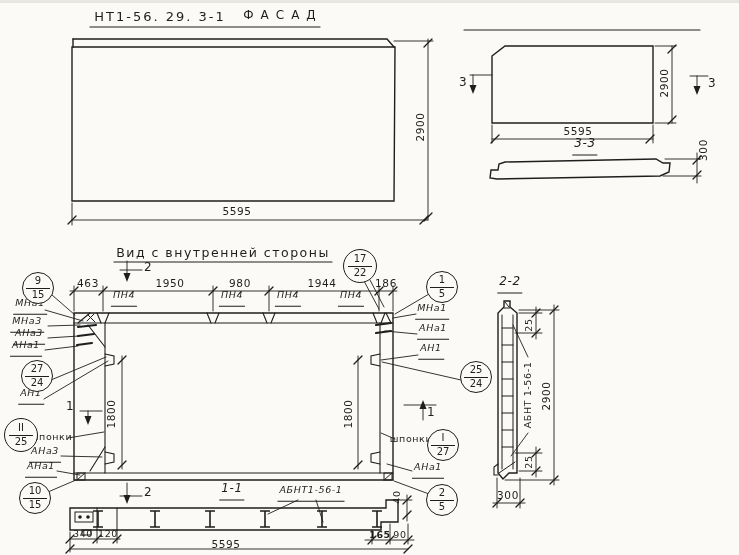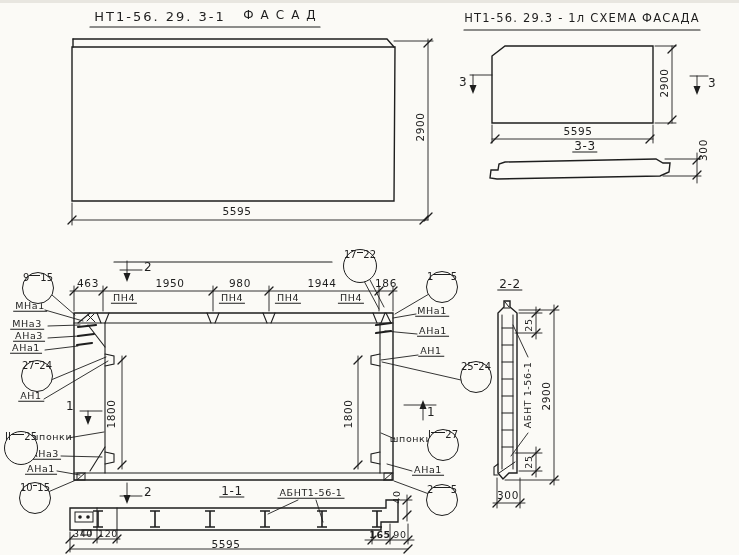--- a/index.html
+++ b/index.html
@@ -7,28 +7,28 @@
     position:relative;width:739px;height:555px;margin:3px auto;
     background:#fbfaf6;overflow:hidden;
     font-family:"DejaVu Sans",sans-serif;color:#222;
   }
   #linework{position:absolute;left:0;top:0;}
   .t{
     position:absolute;font-size:10.5px;line-height:1;color:#1e1e1e;
     transform:translate(-50%,-50%);white-space:nowrap;letter-spacing:0.6px;
   }
   .rot{transform:translate(-50%,-50%) rotate(-90deg);}
-  .ul{border-bottom:1.3px solid #1e1e1e;padding:0 2px 0;}
+  .ul{border-bottom:1.3px solid #1e1e1e;padding:0 2px 6px;font-style:italic;}
   .title{font-size:13px;letter-spacing:2px;}
   .sp{letter-spacing:7px;font-size:12px;}
   .small{font-size:9.5px;}
   .callout{
     position:absolute;border:1.3px solid #1e1e1e;border-radius:50%;
-    transform:translate(-50%,-50%);display:flex;flex-direction:row;
-    align-items:flex-start;justify-content:center;background:#fbfaf6;
+    transform:translate(-50%,-50%);display:flex;flex-direction:column;
+    align-items:center;justify-content:center;background:#fbfaf6;
     font-size:10px;line-height:1;z-index:3;
   }
   .callout .bar{width:78%;border-top:1.1px solid #1e1e1e;margin:1.5px 0;}
   .c30{width:30px;height:30px;}
   .c32{width:32px;height:32px;}
 </style>
 </head>
 <body>
 
 <div id="sheet">
@@ -185,21 +185,21 @@
     <path d="M697,92 L693.5,83 L700.5,83 Z"></path>
     <path d="M127,279 L123.5,270 L130.5,270 Z"></path>
     <path d="M88,422 L84.5,413 L91.5,413 Z"></path>
     <path d="M423,397 L419.5,406 L426.5,406 Z"></path>
     <path d="M127,501 L123.5,492 L130.5,492 Z"></path>
   </g>
 </svg>
 
 <span class="t title" style="left:160px;top:13px;">НТ1-56. 29. 3-1</span>
 <span class="t sp" style="left:283px;top:12px;">ФАСАД</span>
-<span class="t" style="left:582px;top:16px;font-size:11.5px;letter-spacing:1.2px;">НТ1-56. 29.3 - 1л СХЕМА ФАСАДА</span>
+<span class="t" style="left:223px;top:250px;font-size:12.5px;letter-spacing:1.5px;">Вид с внутренней стороны</span>
 <span class="t ul" style="left:232px;top:488px;font-size:12px;">1-1</span>
 <span class="t ul" style="left:510px;top:281px;font-size:12px;">2-2</span>
 <span class="t ul" style="left:585px;top:143px;font-size:12px;">3-3</span>
 
 <span class="t" style="left:237px;top:208px;">5595</span>
 <span class="t rot" style="left:420px;top:124px;">2900</span>
 
 <span class="t" style="left:578px;top:128px;">5595</span>
 <span class="t rot" style="left:664px;top:80px;">2900</span>
 <span class="t rot" style="left:703px;top:147px;">300</span>
@@ -242,21 +242,21 @@
 <div class="callout c30" style="left:38px;top:285px;">
   <span>9</span>
   <span class="bar"></span>
   <span>15</span>
 </div>
 <div class="callout c30" style="left:37px;top:373px;">
   <span>27</span>
   <span class="bar"></span>
   <span>24</span>
 </div>
-<div class="callout c32" style="left:21px;top:445px;">
+<div class="callout c32" style="left:21px;top:432px;">
   <span>II</span>
   <span class="bar"></span>
   <span>25</span>
 </div>
 <div class="callout c30" style="left:35px;top:495px;">
   <span>10</span>
   <span class="bar"></span>
   <span>15</span>
 </div>
 <div class="callout c32" style="left:360px;top:263px;">

